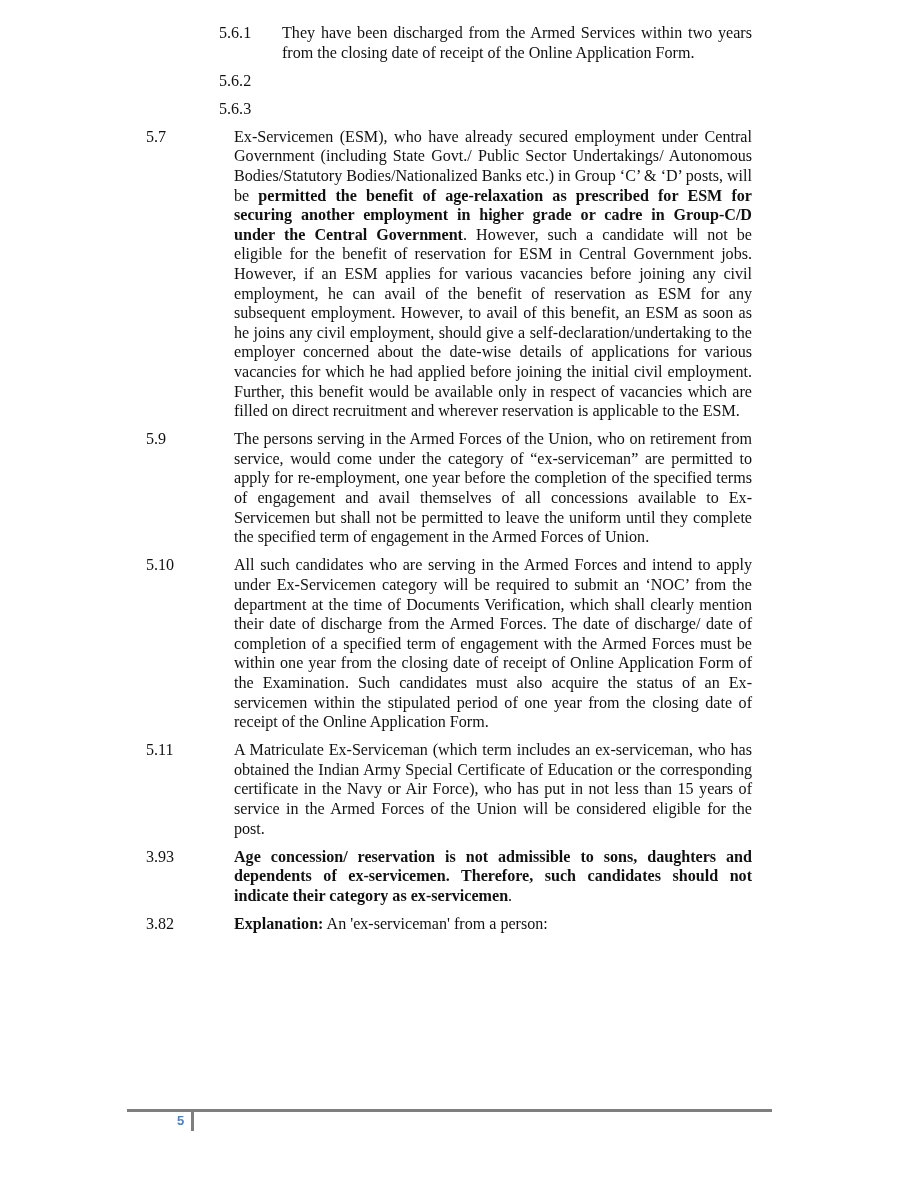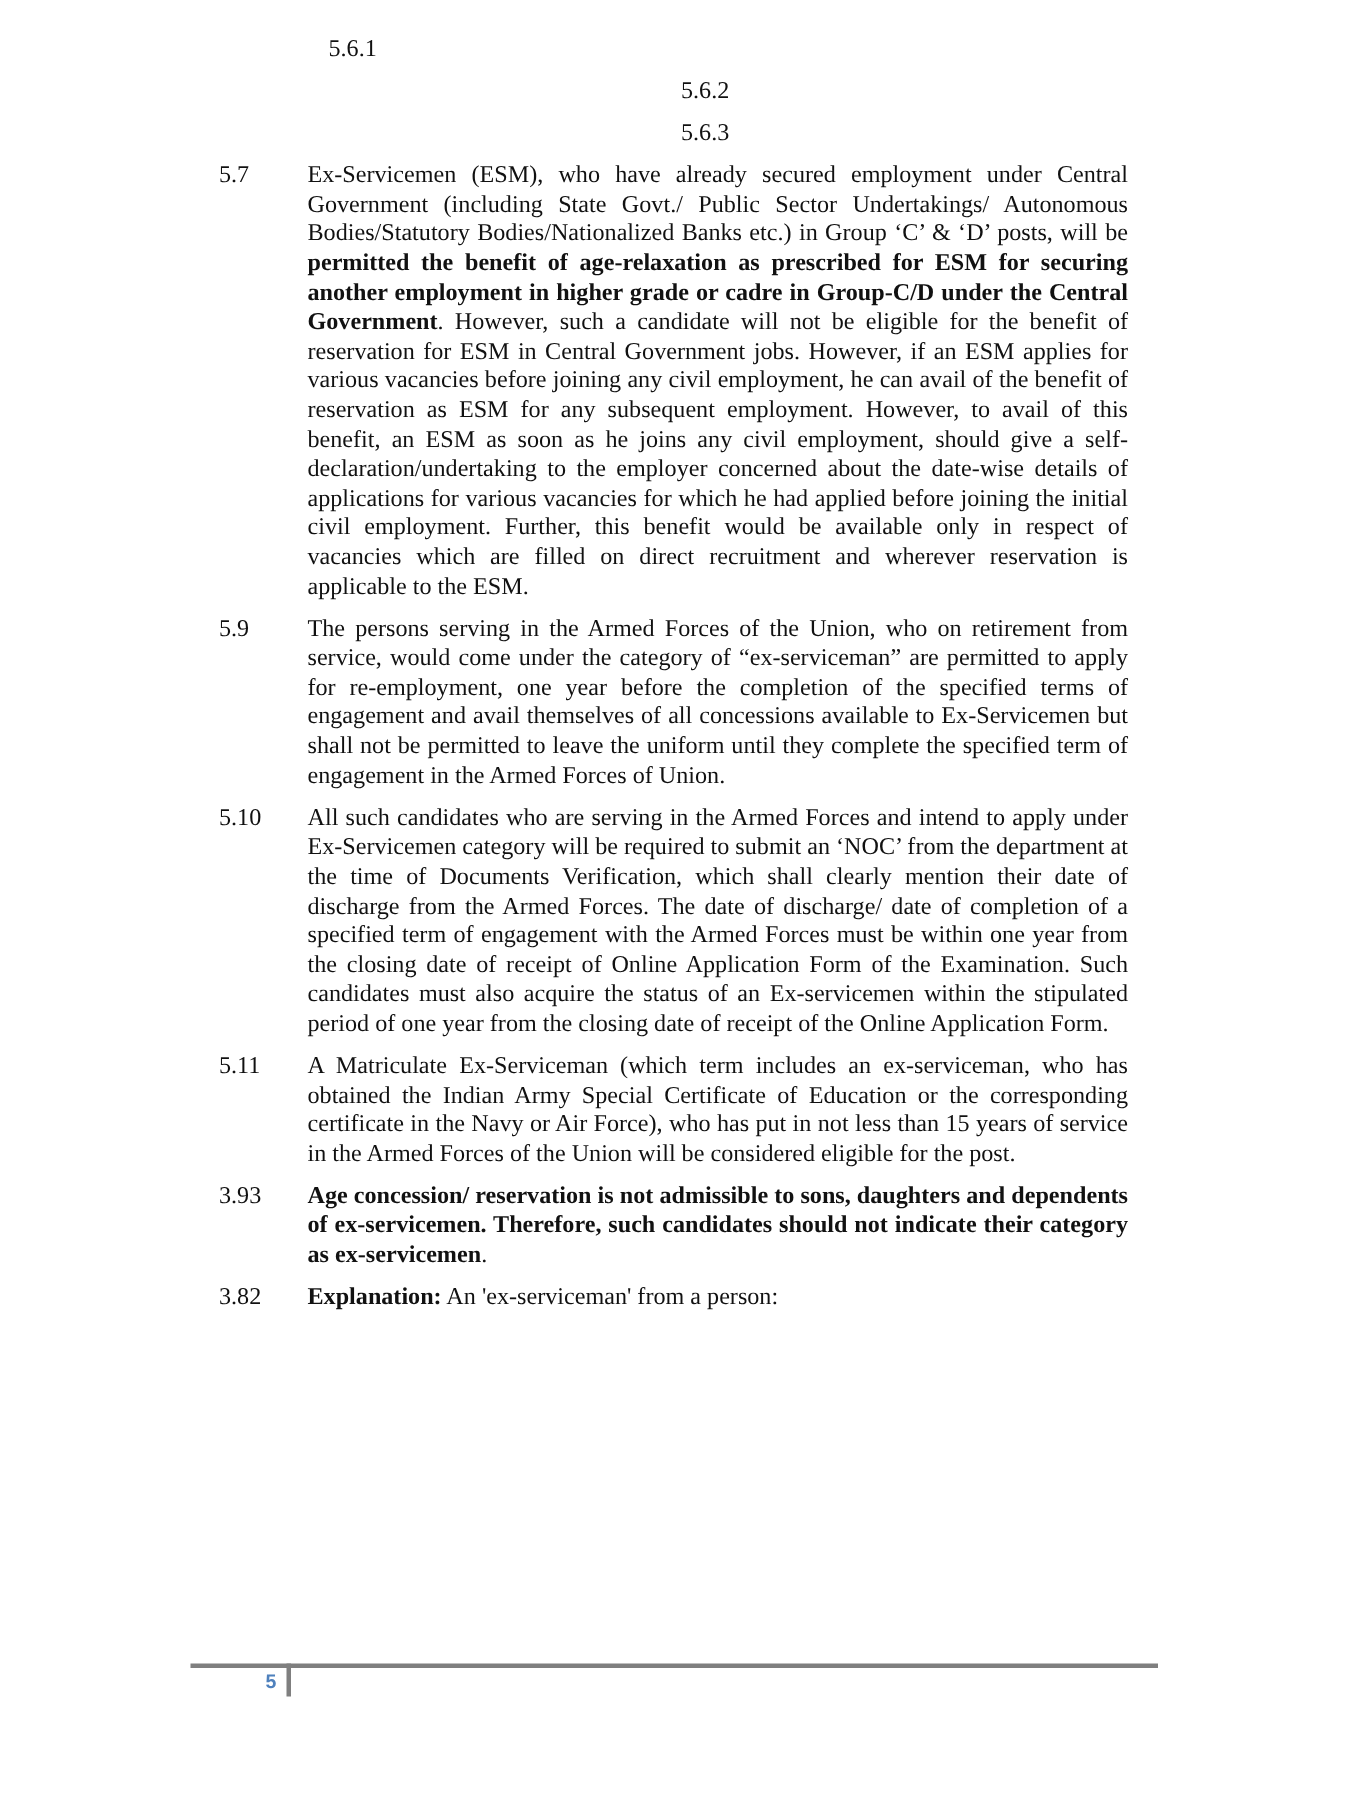--- a/index.html
+++ b/index.html
@@ -44,22 +44,22 @@
     text-align: justify;
     text-justify: inter-word;
   }
   .sub {
     margin-left: 73px;
   }
   .sub .num {
     flex: 0 0 63px;
     width: 63px;
   }
-  .gap-sm { margin-top: 8.5px; justify-content: center; }
-  .gap-md { margin-top: 8.5px; }
+  .gap-sm { margin-top: 8.5px; }
+  .gap-md { margin-top: 8.5px; gap: 29px; }
   b { font-weight: bold; }
 
   .footer-rule {
     position: absolute;
     left: 127px;
     top: 1109px;
     width: 645px;
     height: 3px;
     background: #7f7f7f;
   }
@@ -83,20 +83,21 @@
   }
 </style>
 </head>
 <body>
 
 <div class="page">
   <div class="content">
 
     <div class="item sub">
       <span class="num">5.6.1</span>
+      <span class="body"><span>They have been discharged from the Armed Services within two years from the closing date of receipt of the Online Application Form.</span></span>
     </div>
 
     <div class="item sub gap-sm">
       <span class="num">5.6.2</span>
     </div>
 
     <div class="item sub gap-sm">
       <span class="num">5.6.3</span>
     </div>
 

